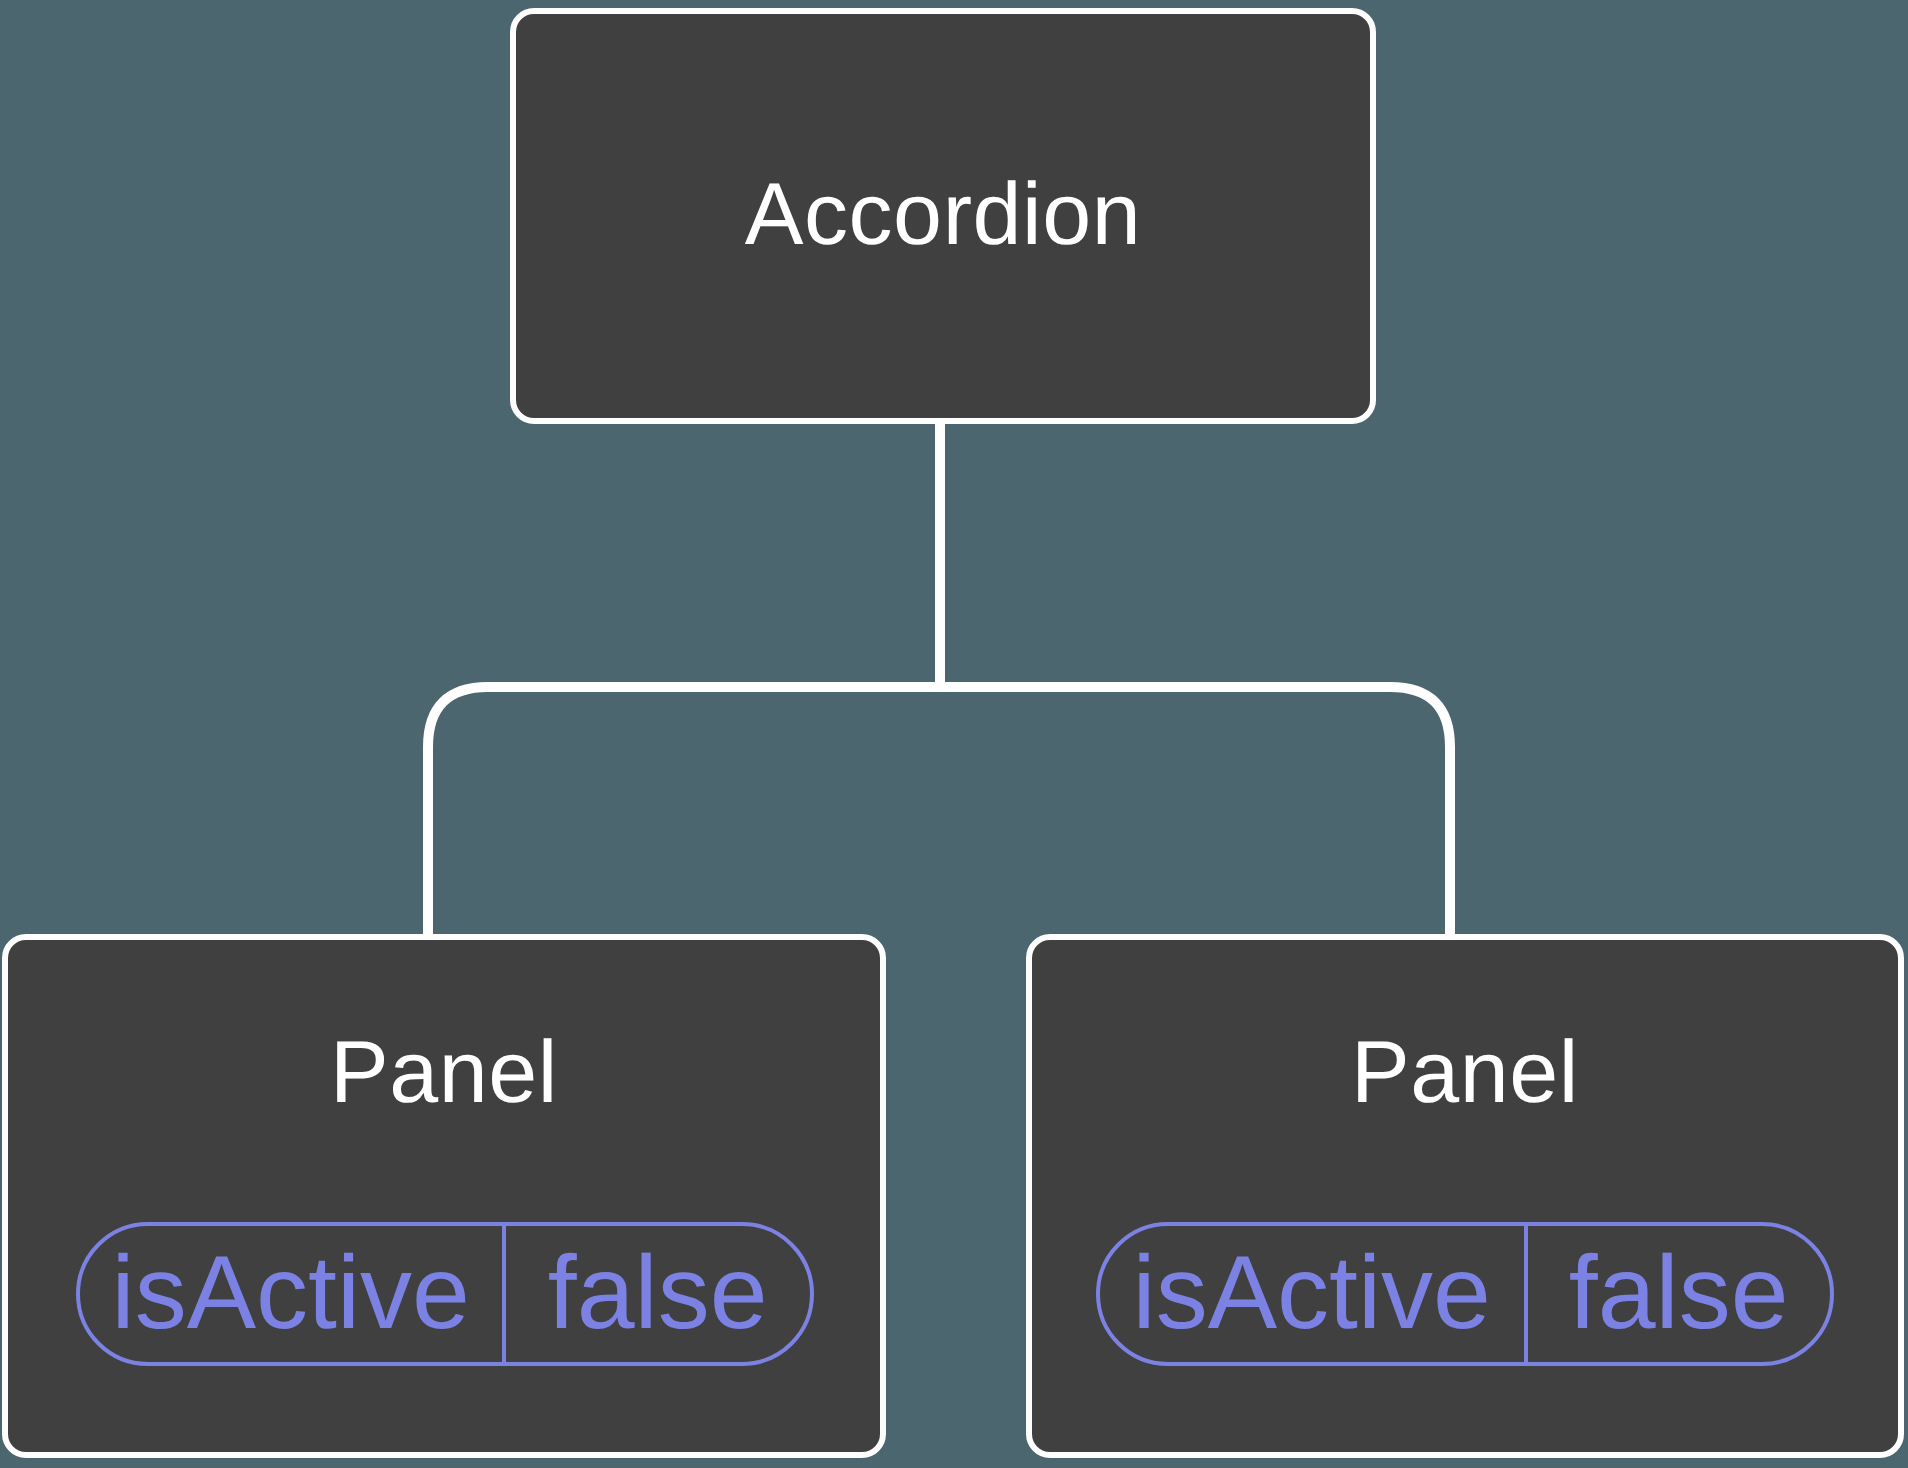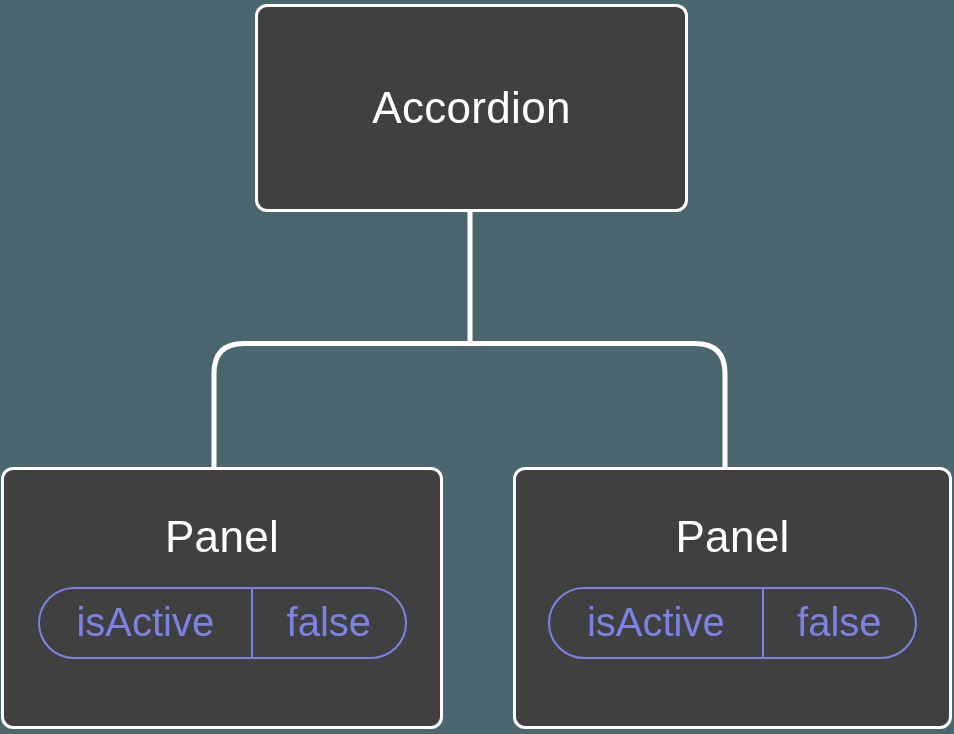--- a/index.html
+++ b/index.html
@@ -48,44 +48,44 @@
     font-weight: 500;
     letter-spacing: 0.3px;
     color: #ffffff;
   }
   .node-panel {
     top: 467px;
     height: 262px;
     display: flex;
     flex-direction: column;
     align-items: center;
+    gap: 48px;
   }
   .node-panel-left {
     left: 1px;
     width: 442px;
   }
   .node-panel-right {
     left: 513px;
     width: 439px;
   }
   .node-panel .node-title {
     margin-top: 42px;
     line-height: 1.15;
   }
   .state-pill {
-    margin-top: 24px;
     box-sizing: border-box;
     width: 369px;
     height: 72px;
     border: 2px solid #7c82e4;
     border-radius: 51px;
     display: flex;
     align-items: stretch;
     color: #7c82e4;
-    font-size: 40px;
+    font-size: 52px;
     font-weight: 400;
   }
   .state-key {
     flex: 0 0 58%;
     display: flex;
     align-items: center;
     justify-content: center;
     border-right: 2px solid #7c82e4;
   }
   .state-value {

